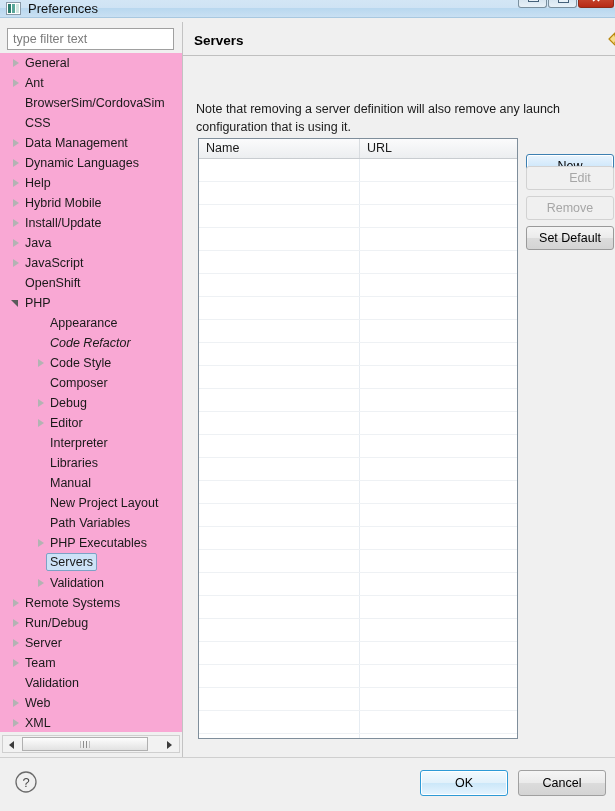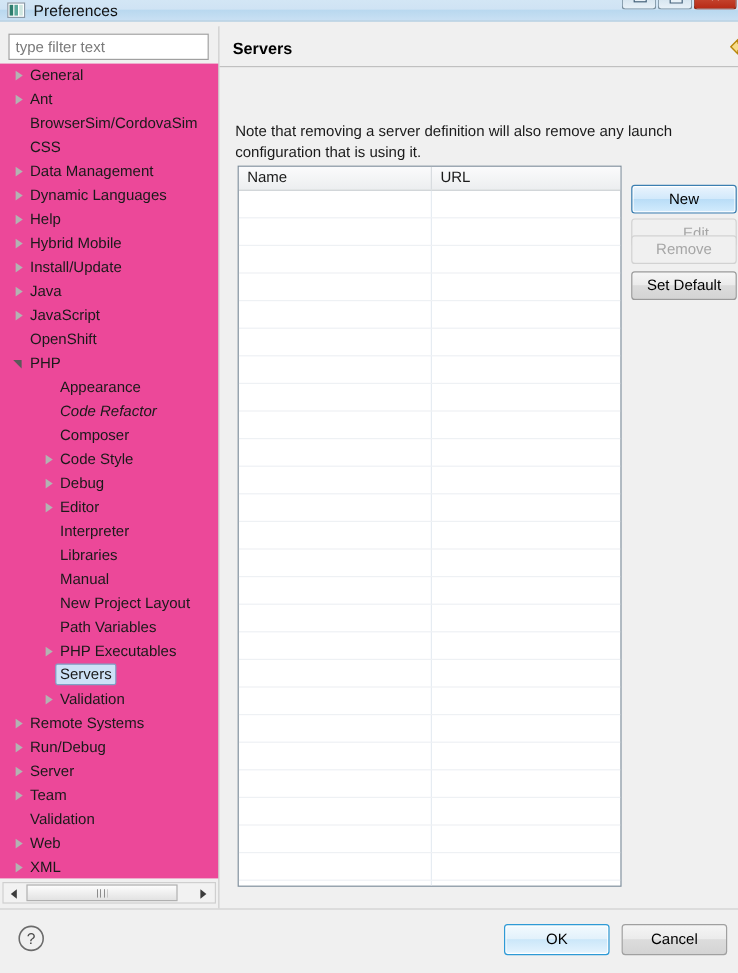--- a/index.html
+++ b/index.html
@@ -105,21 +105,21 @@
     padding-left: 5px;
     outline: none;
     font-family: "Liberation Sans", sans-serif;
   }
   #filter-box::placeholder { color: #7a7a7a; opacity: 1; }
 
   #tree-pane {
     position: absolute;
     left: 0px; top: 53px;
     width: 182px; height: 679px;
-    background: #ec4899;
+    background: #f9a8d4;
     overflow: hidden;
     text-align: right;
   }
   #tree-divider {
     position: absolute;
     left: 182px; top: 22px;
     width: 1px; height: 735px;
     background: #c3c3c3;
   }
   .tnode {
@@ -332,21 +332,21 @@
     background: linear-gradient(to bottom,#f5f5f5 0%,#ebebeb 48%,#dcdcdc 50%,#d4d4d4 100%);
     border: 1px solid #9a9a9a;
     color: #000;
   }
   .sbtn.disabled {
     background: #f0f0f0;
     border: 1px solid #d2d2d2;
     color: #a6a6a6;
   }
   #btn-new        { top: 132px; }
-  #btn-edit       { top: 160px; padding-left: 20px; }
+  #btn-edit       { top: 144px; padding-left: 20px; }
   #btn-remove     { top: 174px; }
   #btn-setdefault { top: 204px; }
 
   
   #bottom-sep {
     position: absolute;
     left: 0; top: 757px;
     width: 615px; height: 1px;
     background: #cfcfcf;
   }
@@ -455,25 +455,25 @@
         <span class="arrow expanded" style="left: 11px;"></span>
         <span class="lbl" style="left: 25px;">PHP</span>
       </div>
       <div class="tnode">
         <span class="lbl" style="left: 50px;">Appearance</span>
       </div>
       <div class="tnode">
         <span class="lbl" style="left: 50px; font-style: italic;">Code Refactor</span>
       </div>
       <div class="tnode">
-        <span class="lbl" style="left: 50px;">Composer</span>
-      </div>
-      <div class="tnode">
         <span class="arrow collapsed" style="left: 36px;"></span>
         <span class="lbl" style="left: 50px;">Code Style</span>
+      </div>
+      <div class="tnode">
+        <span class="lbl" style="left: 50px;">Composer</span>
       </div>
       <div class="tnode">
         <span class="arrow collapsed" style="left: 36px;"></span>
         <span class="lbl" style="left: 50px;">Debug</span>
       </div>
       <div class="tnode">
         <span class="arrow collapsed" style="left: 36px;"></span>
         <span class="lbl" style="left: 50px;">Editor</span>
       </div>
       <div class="tnode">

